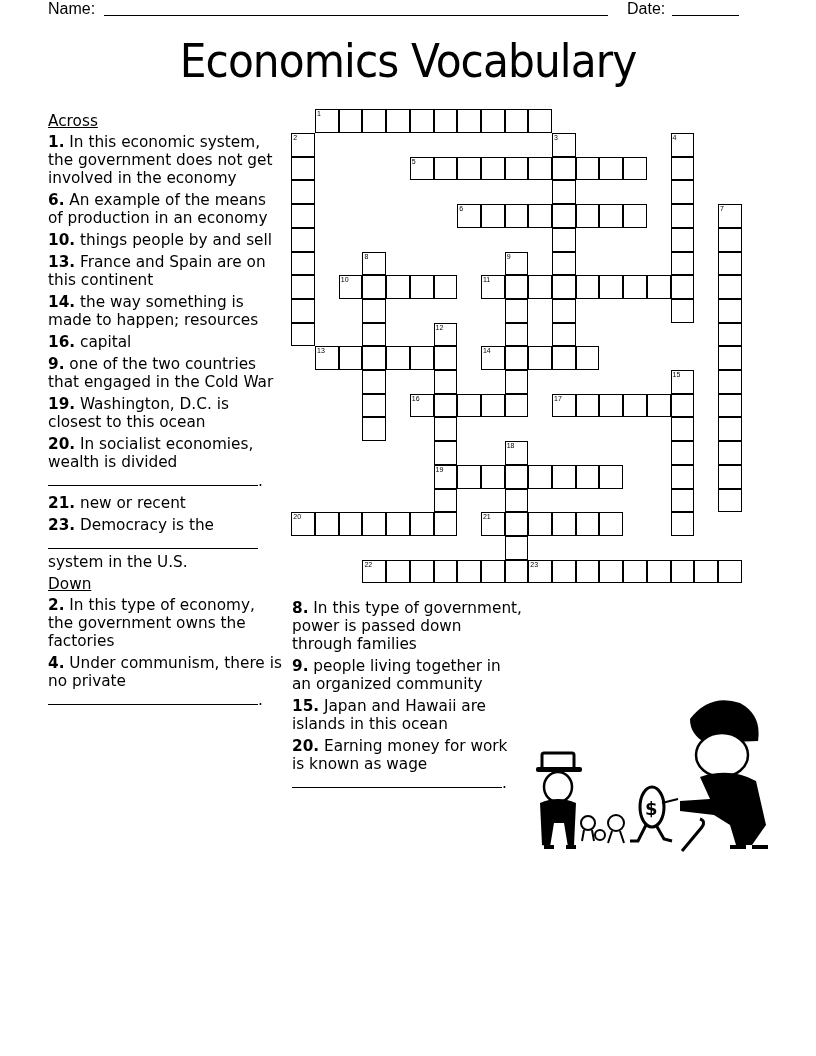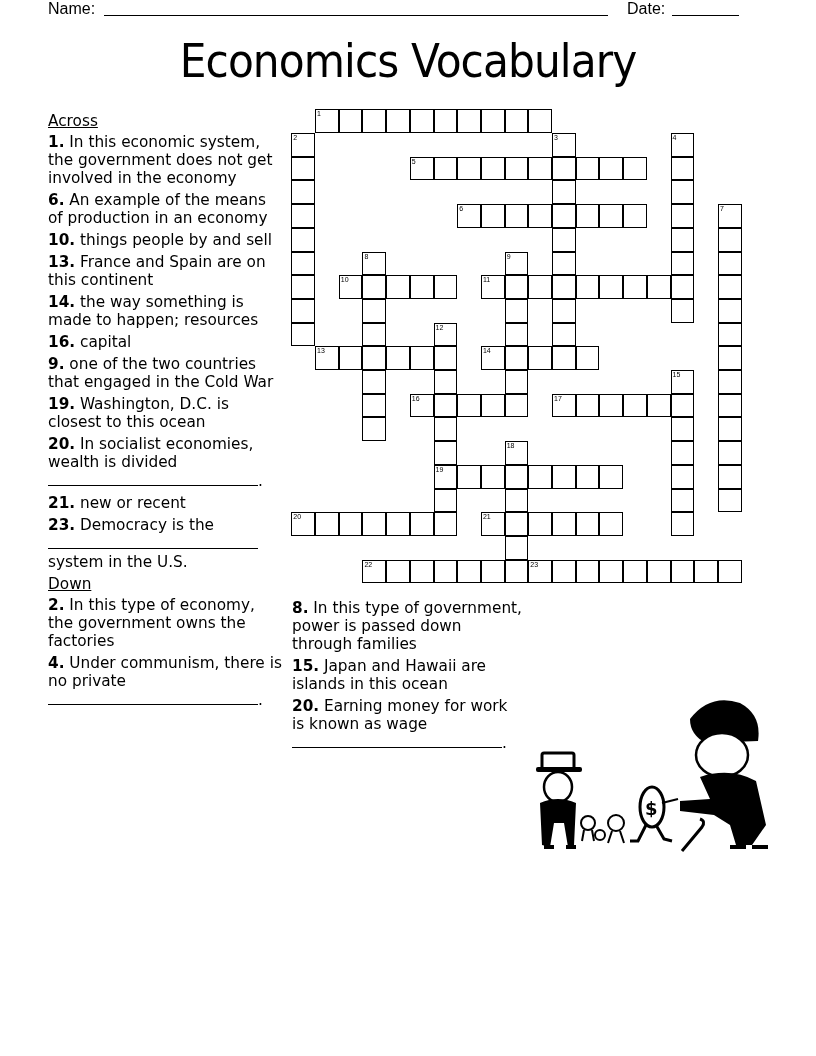--- a/index.html
+++ b/index.html
@@ -263,20 +263,21 @@
   <div class="sec-head">Down</div>
   <div id="down-left-list">
       <div class="clue"><b>2.</b> In this type of economy, the government owns the factories</div>
       <div class="clue"><b>4.</b> Under communism, there is no private<br><span class="blank" style="width: 210px; height: 14px;"></span>.</div>
     </div>
 </div>
 
 <div class="clues clues-right">
   <div id="down-right-list">
       <div class="clue"><b>8.</b> In this type of government, power is passed down through families</div>
+      <div class="clue"><b>9.</b> people living together in an organized community</div>
       <div class="clue"><b>15.</b> Japan and Hawaii are islands in this ocean</div>
       <div class="clue"><b>20.</b> Earning money for work is known as wage<br><span class="blank" style="width: 210px; height: 14px;"></span>.</div>
     </div>
 </div>
 
 <svg class="clipart" viewBox="0 0 240 160">
 
   <g fill="#000">
     <rect x="12" y="58" width="32" height="16" rx="2" fill="#fff" stroke="#000" stroke-width="3"></rect>
     <rect x="6" y="72" width="46" height="5" rx="2"></rect>

